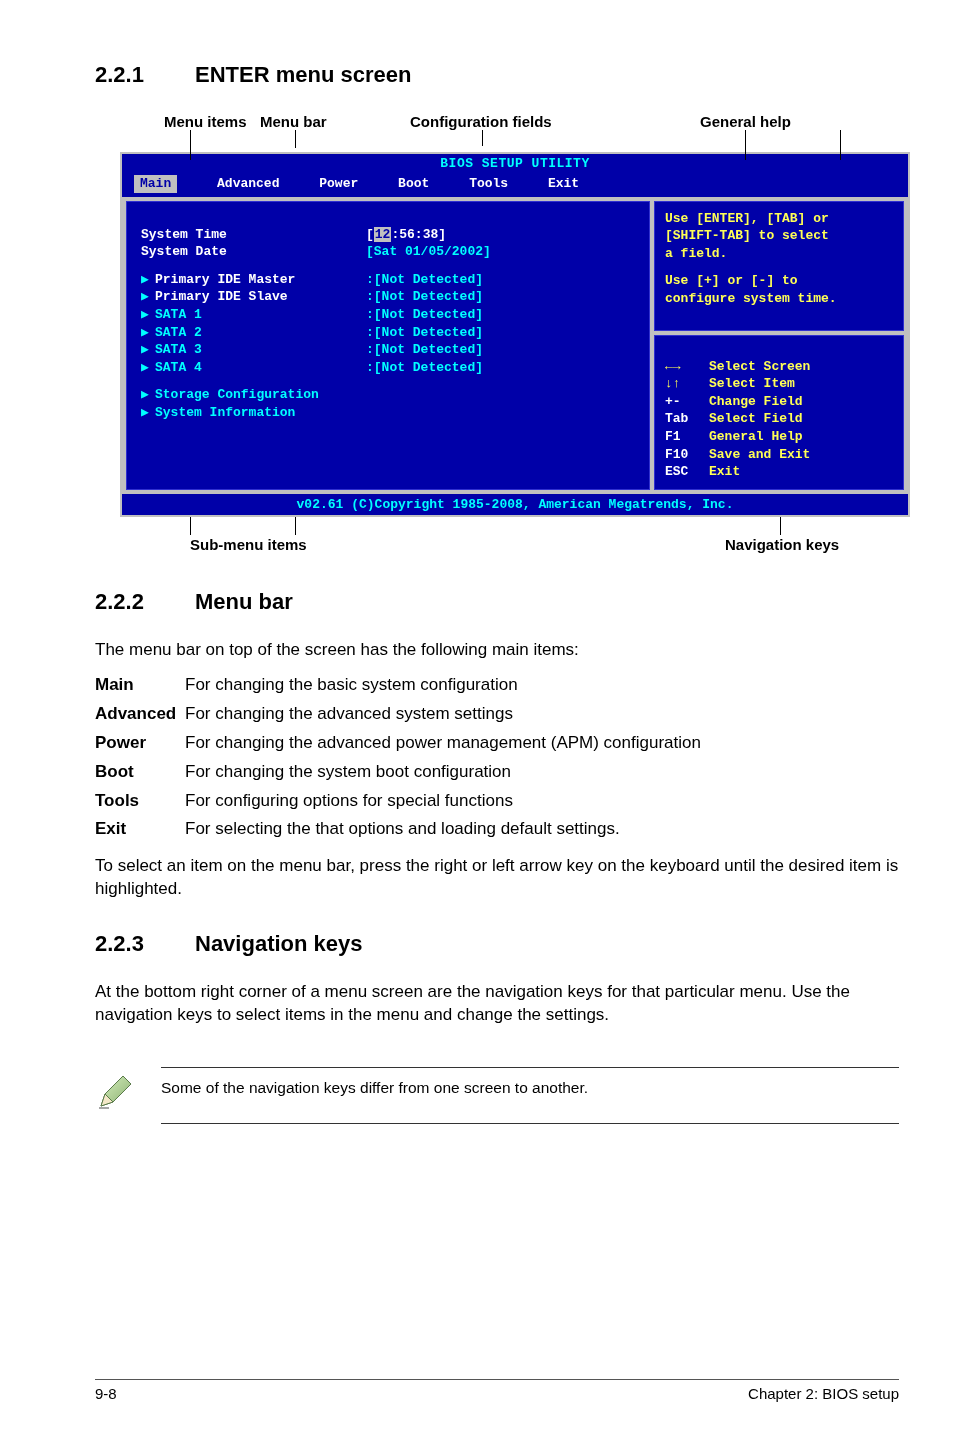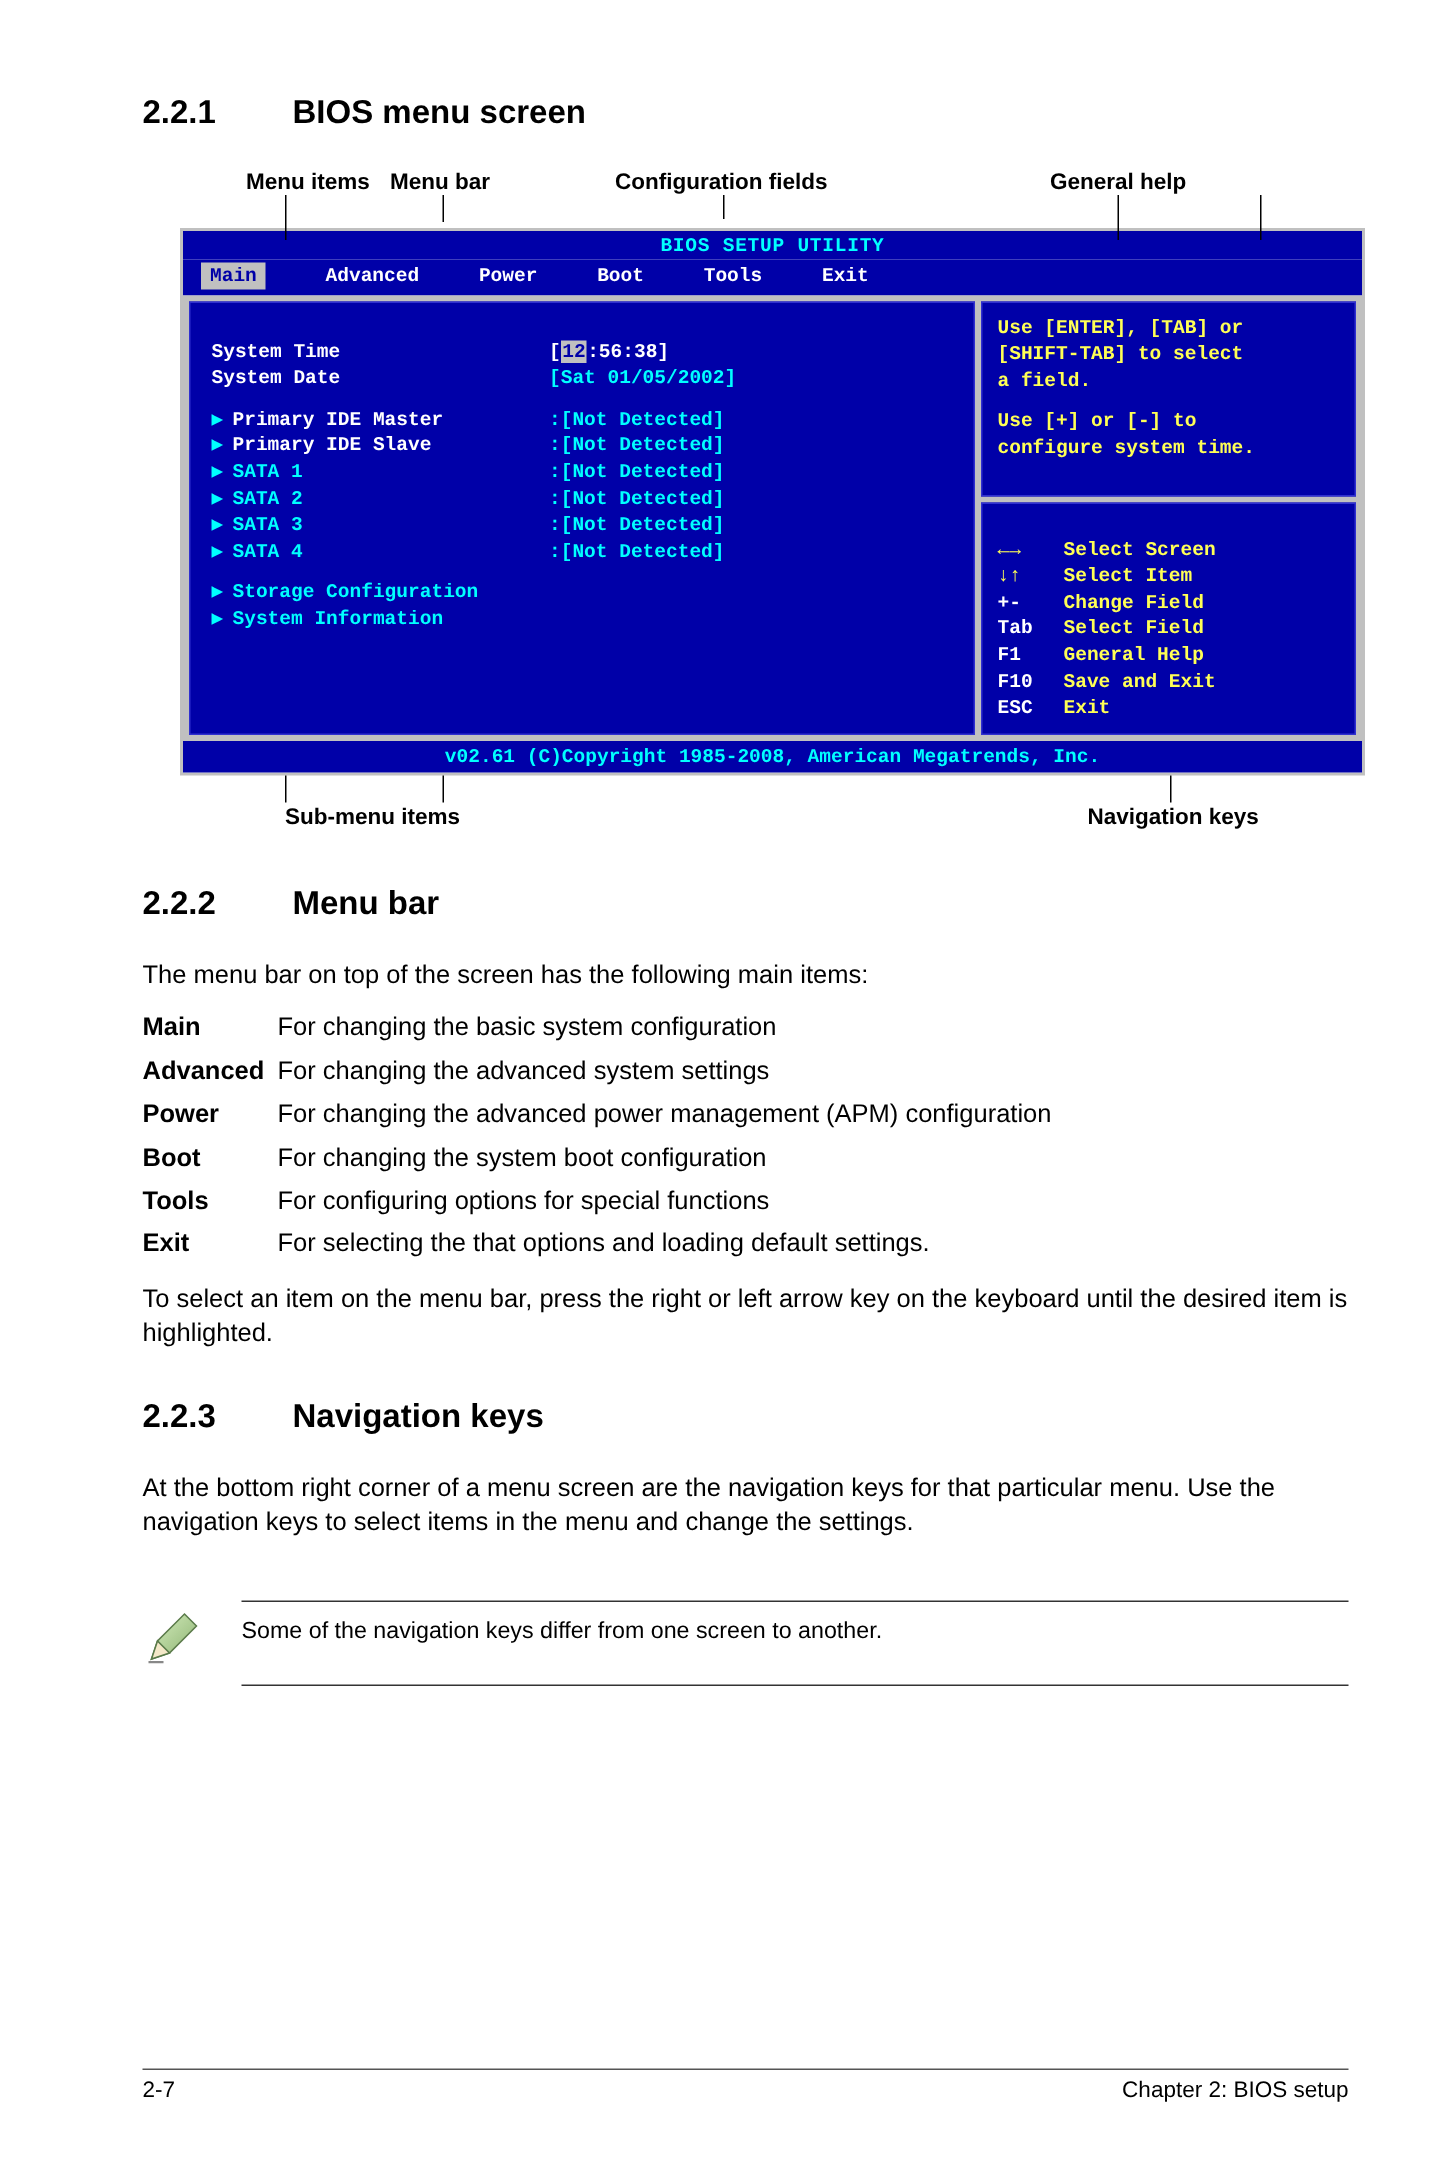--- a/index.html
+++ b/index.html
@@ -125,21 +125,21 @@
     font-size:15px;
     display:flex; justify-content:space-between;
   }
 </style>
 </head>
 <body>
 
 <div class="page">
 
   <h2 class="section">
-    <span class="num">2.2.1</span><span>BIOS menu screen</span>
+    <span class="num">2.2.1</span><span>ENTER menu screen</span>
   </h2>
 
   <div class="diagram">
 
     <div class="toplabels">
       <div class="lbl" style="left:44px">Menu items</div>
       <div class="lbl" style="left:140px">Menu bar</div>
       <div class="lbl" style="left:290px">Configuration fields</div>
       <div class="lbl" style="left:580px">General help</div>
       <span class="tick" style="left:70px;height:30px"></span>
@@ -312,15 +312,15 @@
     <div class="txtwrap">
       <hr class="line">
       <p class="txt">Some of the navigation keys differ from one screen to another.</p>
       <hr class="line2">
     </div>
   </div>
 
 </div>
 
 <div class="pgfoot">
-  <span>2-7</span>
+  <span>9-8</span>
   <span>Chapter 2: BIOS setup</span>
 </div>
 
 </body></html>

